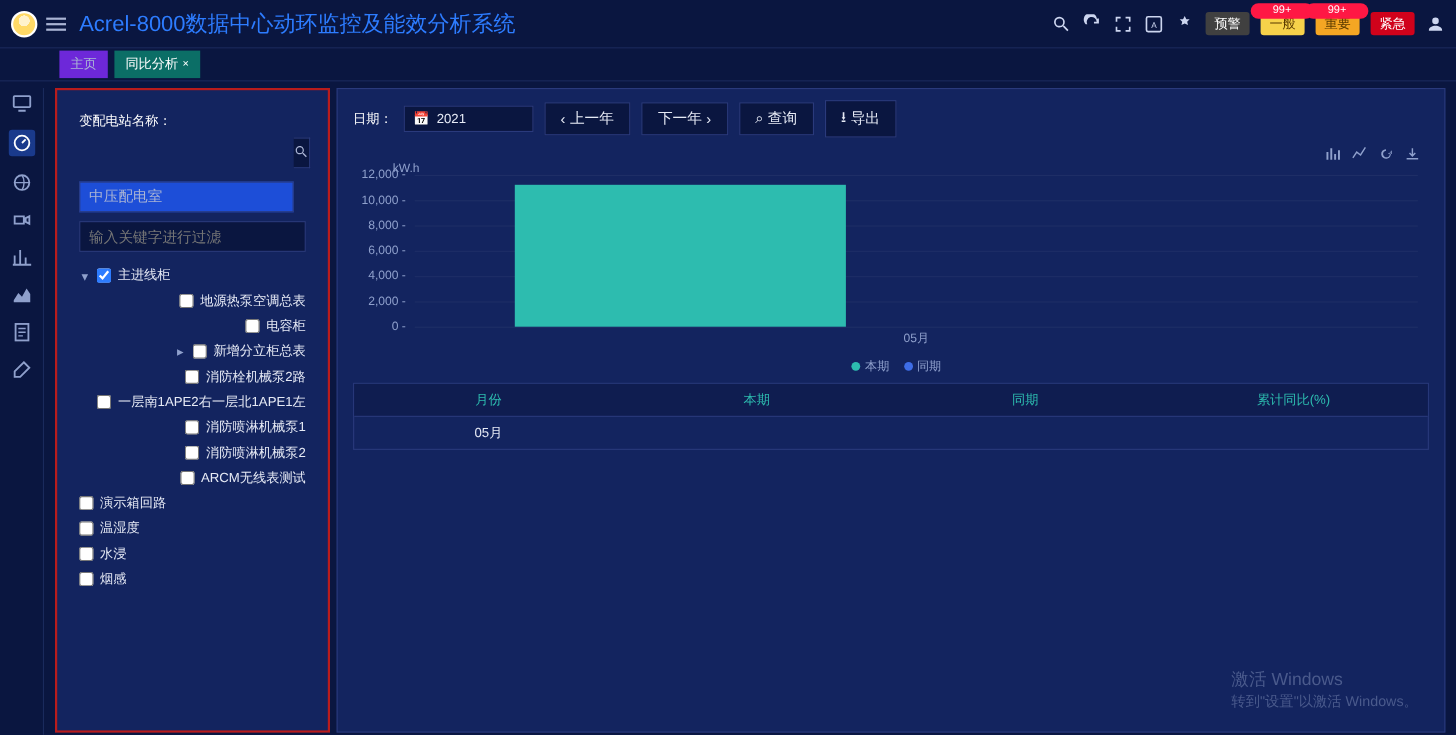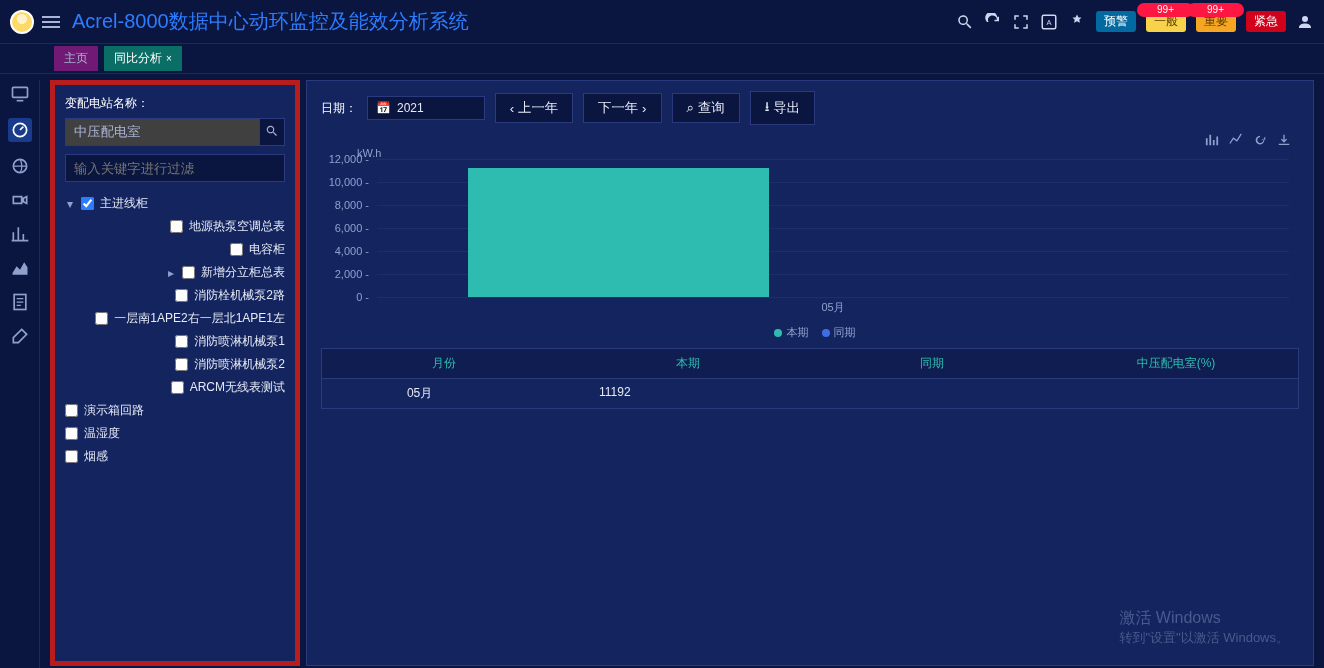--- a/index.html
+++ b/index.html
@@ -5,37 +5,37 @@
 * { margin:0; padding:0; box-sizing:border-box; font-family:"Microsoft YaHei",Arial,sans-serif; }
 body { background:#0a1640; color:#e6eaf5; width:1324px; height:668px; overflow:hidden; font-size:12px; }
 .topbar { height:44px; background:#0a1640; display:flex; align-items:center; padding:0 10px; border-bottom:1px solid #1a2a5c; }
 .avatar { width:24px; height:24px; border-radius:50%; background:#ffd966 radial-gradient(circle at 50% 35%, #fff2cc 30%, #ffd966 31%); border:2px solid #fff; margin-right:8px; }
 .hamburger { width:18px; display:flex; flex-direction:column; gap:3px; margin-right:12px; cursor:pointer; }
 .hamburger span { height:2px; background:#aab4d4; }
 .app-title { color:#2d7cff; font-size:20px; font-weight:500; }
 .top-right { margin-left:auto; display:flex; align-items:center; gap:10px; }
 .ticon { width:18px; height:18px; color:#cdd6f0; cursor:pointer; display:flex; align-items:center; justify-content:center; }
 .pill { padding:2px 8px; border-radius:3px; color:#5b3b00; font-size:12px; cursor:pointer; position:relative; }
-.pill.blue { background:#0369a1; color:#fff; }
+.pill.blue { background:#404040; color:#fff; }
 .pill.yellow { background:#f7d24a; }
 .pill.orange { background:#f5a623; }
 .pill.red { background:#d0021b; color:#fff; }
 .badge99 { position:absolute; top:-8px; right:-8px; background:#ff1744; color:#fff; border-radius:8px; padding:0 20px; font-size:10px; line-height:14px; }
 .tabbar { height:30px; display:flex; align-items:center; padding:0 10px 0 54px; gap:6px; border-bottom:1px solid #1a2a5c; margin-bottom:6px;}
-.tab { padding:4px 10px; background:#701a75; color:#aab4d4; cursor:pointer; font-size:12px; display:flex; align-items:center; gap:4px;}
+.tab { padding:4px 10px; background:#6d28d9; color:#aab4d4; cursor:pointer; font-size:12px; display:flex; align-items:center; gap:4px;}
 .tab.active { background:#0b6e66; color:#fff; }
 .tab .x { font-size:10px; }
 .shell { display:flex; height:calc(100% - 76px); }
 .leftnav { width:40px; background:#0a1640; border-right:1px solid #1a2a5c; display:flex; flex-direction:column; align-items:center; padding-top:4px; gap:14px; }
 .lnicon { width:20px; height:20px; color:#8fa0cc; cursor:pointer; display:flex; align-items:center; justify-content:center; }
 .lnicon.active { color:#fff; background:#1a3a8c; border-radius:3px; padding:2px; box-sizing:content-box;}
-.sidepanel { width:250px; background:#13245f; border:5px solid #b91c1c; margin:0 6px 6px 10px; padding:10px; overflow:auto; }
+.sidepanel { width:250px; background:#13245f; border:2px solid #b91c1c; margin:0 6px 6px 10px; padding:20px; overflow:auto; }
 .sp-label { color:#fff; margin-bottom:6px; }
 .sp-search { display:flex; margin-bottom:8px; }
-.sp-search input { flex:1; height:28px; background:#404040; border:1px solid #2a3a7c; color:#aab4d4; padding:0 8px; outline:none; }
+.sp-search input { flex:1; height:28px; background:#1d4ed8; border:1px solid #2a3a7c; color:#aab4d4; padding:0 8px; outline:none;margin-top:40px; }
 .sp-search button { width:34px; height:28px; background:#0a1640; border:1px solid #2a3a7c; border-left:none; color:#aab4d4; cursor:pointer; }
 .sp-filter { width:100%; height:28px; background:#0a1640; border:1px solid #2a3a7c; color:#6a7ab0; padding:0 8px; outline:none; margin-bottom:10px; }
 .tree { list-style:none; }
 .tree li { padding:3px 0 3px 0; display:flex; align-items:center; gap:6px; color:#e6eaf5; white-space:nowrap; }
 .tree .caret { width:10px; color:#8fa0cc; cursor:pointer; text-align:center; }
 .tree input[type=checkbox]{ width:13px; height:13px; accent-color:#2d7cff; cursor:pointer;}
 .tree .lvl1 { padding-left:14px;justify-content:flex-end; }
 .main { flex:1; background:#13245f; border:1px solid #2a3a7c; margin:0 10px 6px 0; padding:10px 14px; position:relative; display:flex; flex-direction:column; }
 .querybar { display:flex; align-items:center; gap:10px; margin-bottom:8px; }
 .querybar .lbl { color:#fff; font-weight:500; }
@@ -222,20 +222,24 @@
       <li>
           <input type="checkbox" style="">
           <span>演示箱回路</span>
         </li>
       <li>
           <input type="checkbox" style="">
           <span>温湿度</span>
         </li>
       <li>
           <input type="checkbox" style="">
+          <span>水浸</span>
+        </li>
+      <li>
+          <input type="checkbox" style="">
           <span>烟感</span>
         </li>
     </ul>
   </div>
 
   <div class="main">
     <div class="querybar">
       <span class="lbl">日期：</span>
       <div class="yearbox">
         <span>📅</span>
@@ -302,25 +306,24 @@
     <div class="legend">
       <span class="dot a"></span><span>本期</span>
       <span class="dot b"></span><span>同期</span>
     </div>
 
     <div class="tbl">
       <div class="thead">
         <div>月份</div>
         <div>本期</div>
         <div>同期</div>
-        <div>中压配电室(%)</div>
+        <div>累计同比(%)</div>
       </div>
       <div class="trow">
         <div>05月</div>
-        <div>11192</div>
         <div></div>
         <div></div>
         <div></div>
       </div>
     </div>
 
     <div class="watermark">
       <div class="w1">激活 Windows</div>
       <div>转到"设置"以激活 Windows。</div>
     </div>

